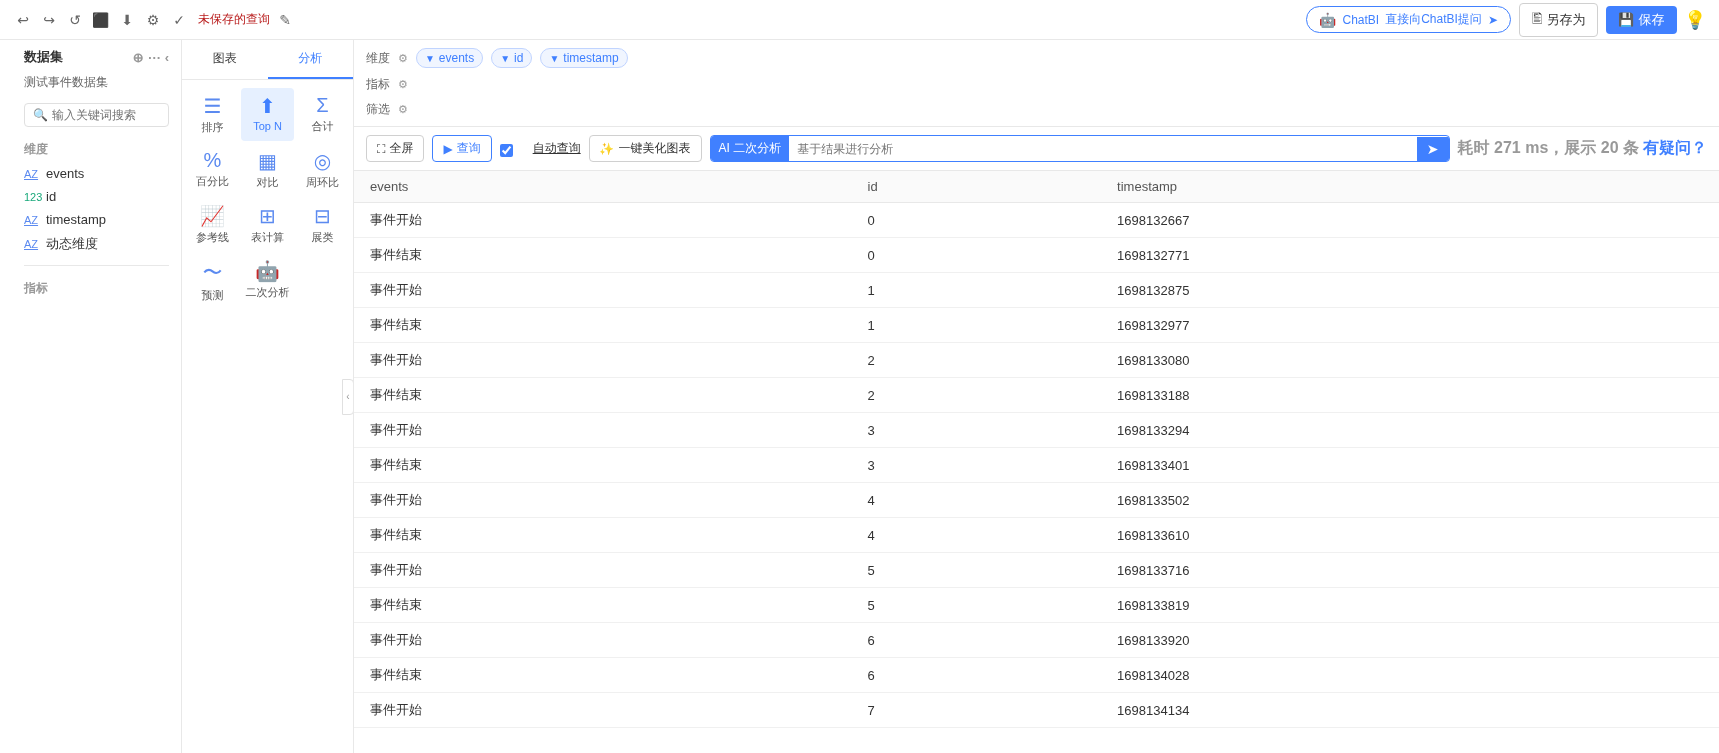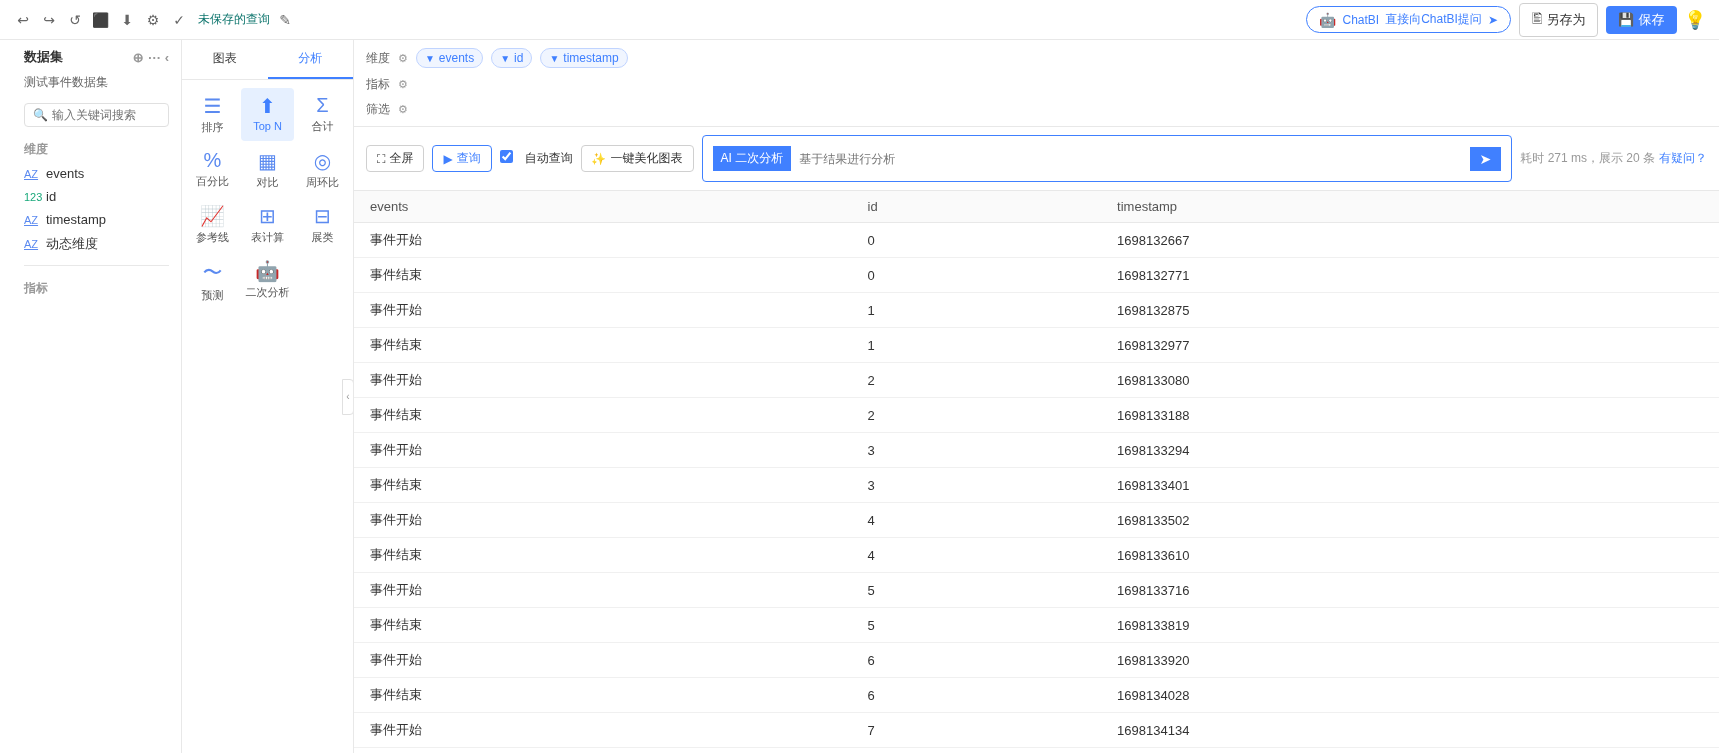--- a/index.html
+++ b/index.html
@@ -4,21 +4,21 @@
   <style>
     * { box-sizing: border-box; margin: 0; padding: 0; }
     body { font-family: "PingFang SC", "Microsoft YaHei", Arial, sans-serif; font-size: 13px; color: #333; background: #fff; height: 753px; overflow: hidden; display: flex; flex-direction: column; }
 
     
     .top-bar {
       display: flex; align-items: center; height: 40px; border-bottom: 1px solid #e8e8e8; padding: 0 12px; gap: 8px; flex-shrink: 0;
     }
     .top-bar-left { display: flex; align-items: center; gap: 4px; }
     .top-bar-icon { width: 22px; height: 22px; display: flex; align-items: center; justify-content: center; cursor: pointer; color: #666; font-size: 14px; border-radius: 3px; }
-    .unsaved-label { color: #0f766e; font-size: 12px; margin-left: 4px; }
+    .unsaved-label { color: #b91c1c; font-size: 12px; margin-left: 4px; }
     .top-bar-right { margin-left: auto; display: flex; align-items: center; gap: 8px; }
     .chatbi-btn { display: flex; align-items: center; gap: 6px; border: 1px solid #4080ff; border-radius: 16px; padding: 4px 12px; color: #4080ff; font-size: 12px; cursor: pointer; background: #fff; }
     .chatbi-btn .chatbi-icon { color: #4080ff; font-size: 14px; }
     .save-as-btn { display: flex; align-items: center; gap: 4px; border: 1px solid #d0d0d0; border-radius: 4px; padding: 5px 12px; font-size: 13px; cursor: pointer; background: #fff; color: #333; }
     .save-btn { display: flex; align-items: center; gap: 4px; border: none; border-radius: 4px; padding: 5px 12px; font-size: 13px; cursor: pointer; background: #4080ff; color: #fff; }
     .lightbulb { font-size: 18px; color: #f5a623; cursor: pointer; }
 
     
     .main-layout { display: flex; flex: 1; overflow: hidden; }
 
@@ -53,27 +53,27 @@
     .analysis-row { display: flex; align-items: center; gap: 8px; flex-wrap: wrap; }
     .analysis-label { font-size: 12px; color: #666; white-space: nowrap; display: flex; align-items: center; gap: 4px; }
     .dim-tag { display: flex; align-items: center; gap: 4px; background: #f0f5ff; border: 1px solid #c0d4ff; border-radius: 12px; padding: 2px 8px; font-size: 12px; color: #4080ff; cursor: pointer; }
     .dim-tag .tag-icon { font-size: 10px; }
     .gear-icon { font-size: 11px; color: #999; cursor: pointer; }
 
     
     .action-bar { display: flex; align-items: center; gap: 8px; padding: 8px 12px; border-bottom: 1px solid #e8e8e8; flex-shrink: 0; }
     .action-btn { display: flex; align-items: center; gap: 4px; border: 1px solid #d0d0d0; border-radius: 4px; padding: 4px 10px; font-size: 12px; cursor: pointer; background: #fff; color: #333; white-space: nowrap; }
     .action-btn.primary-outline { color: #4080ff; border-color: #4080ff; }
-    .checkbox-label { display: flex; align-items: flex-start; gap: 12px; font-size: 12px; color: #333; cursor: pointer; }
+    .checkbox-label { display: flex; align-items: flex-end; gap: 20px; font-size: 12px; color: #333; cursor: pointer; text-decoration: underline; }
     .checkbox-label input { accent-color: #4080ff; }
-    .ai-query-area { display: flex; align-items: center; flex: 1; border: 1px solid #4080ff; border-radius: 4px; overflow: hidden; padding: 10px; }
+    .ai-query-area { display: flex; align-items: center; flex: 1; border: 1px solid #4080ff; border-radius: 4px; overflow: hidden; padding: 0; }
     .ai-label { background: #4080ff; color: #fff; padding: 4px 8px; font-size: 12px; white-space: nowrap; }
     .ai-input { border: none; outline: none; flex: 1; padding: 4px 8px; font-size: 12px; color: #a16207; }
     .ai-send { background: #4080ff; color: #fff; border: none; padding: 4px 10px; cursor: pointer; font-size: 14px; }
-    .query-stats { margin-left: auto; font-size: 12px; color: #999; white-space: nowrap; display: flex; align-items: center; gap: 4px; }
+    .query-stats { margin-left: auto; font-size: 16px; color: #999; white-space: nowrap; display: flex; align-items: center; gap: 4px; font-weight: bold; }
     .query-stats a { color: #4080ff; cursor: pointer; }
 
     
     .table-area { flex: 1; overflow: auto; }
     table { width: 100%; border-collapse: collapse; font-size: 13px; }
     thead tr { background: #fafafa; }
     th { padding: 8px 16px; text-align: left; font-weight: 500; color: #555; border-bottom: 1px solid #e8e8e8; white-space: nowrap; }
     td { padding: 8px 16px; border-bottom: 1px solid #f0f0f0; color: #333; }
   </style>
 </head>

